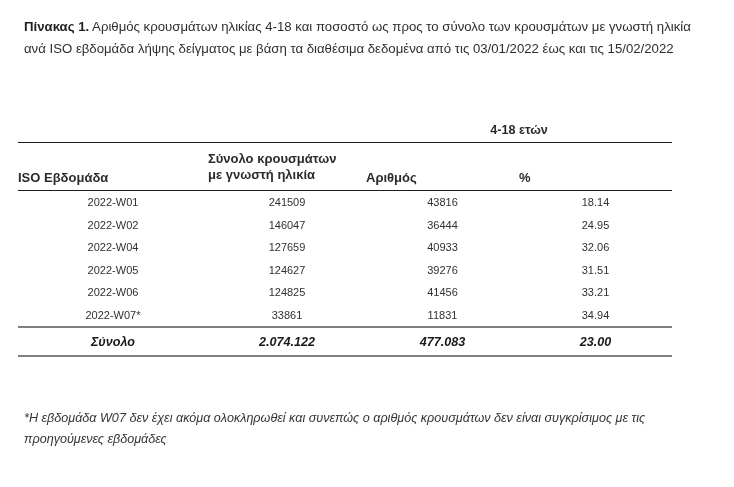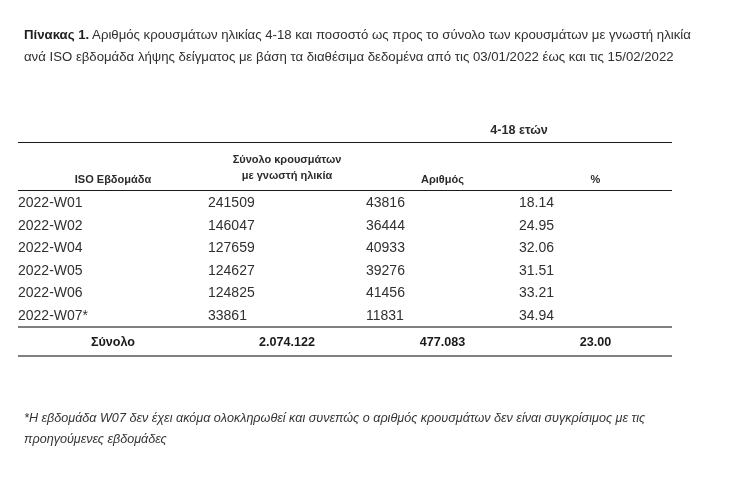--- a/index.html
+++ b/index.html
@@ -20,21 +20,21 @@
     position: relative;
     width: 734px;
     height: 487px;
     box-sizing: border-box;
   }
 
   
   .caption {
     position: absolute;
     left: 24px;
-    top: 24px;
+    top: 16px;
     width: 690px;
     font-size: 13.2px;
     line-height: 22px;
     color: #2f2f2f;
     text-align: left;
   }
   .caption .caption-label {
     font-weight: bold;
     color: #1f1f1f;
   }
@@ -87,52 +87,54 @@
     border-bottom: 1.2px solid #1a1a1a;
   }
   tr.hdr-group > th.blank-b {
     border-bottom: 1.2px solid #1a1a1a;
   }
 
   
   tr.hdr-cols > th {
     height: 42px;
     font-weight: bold;
-    font-size: 11px;
-    text-align: center;
+    font-size: 13px;
+    text-align: left;
     vertical-align: bottom;
     padding-bottom: 5px;
     border-bottom: 1.2px solid #1a1a1a;
   }
   tr.hdr-cols > th.two-line {
     vertical-align: middle;
     padding-bottom: 0;
     line-height: 16px;
   }
 
   
   .vr-left  { border-left: 1.2px solid #1a1a1a; }
   .vr-mid   { border-left: 1.4px solid #5a5a5a; }
 
   
   tr.data-row > td {
     height: 22.5px;
-    font-size: 14px;
+    text-align: center;
+    font-size: 11px;
     color: #303030;
   }
 
   
   tr.total-row > td {
     height: 27px;
     text-align: center;
     font-weight: bold;
     font-size: 12.6px;
     color: #1a1a1a;
     border-top: 2.2px solid #808080;
     border-bottom: 2.2px solid #808080;
+    font-style: italic;
   }
 
   
   .footnote {
     position: absolute;
     left: 24px;
     top: 408px;
     width: 690px;
     font-size: 12.6px;
     font-style: italic;

